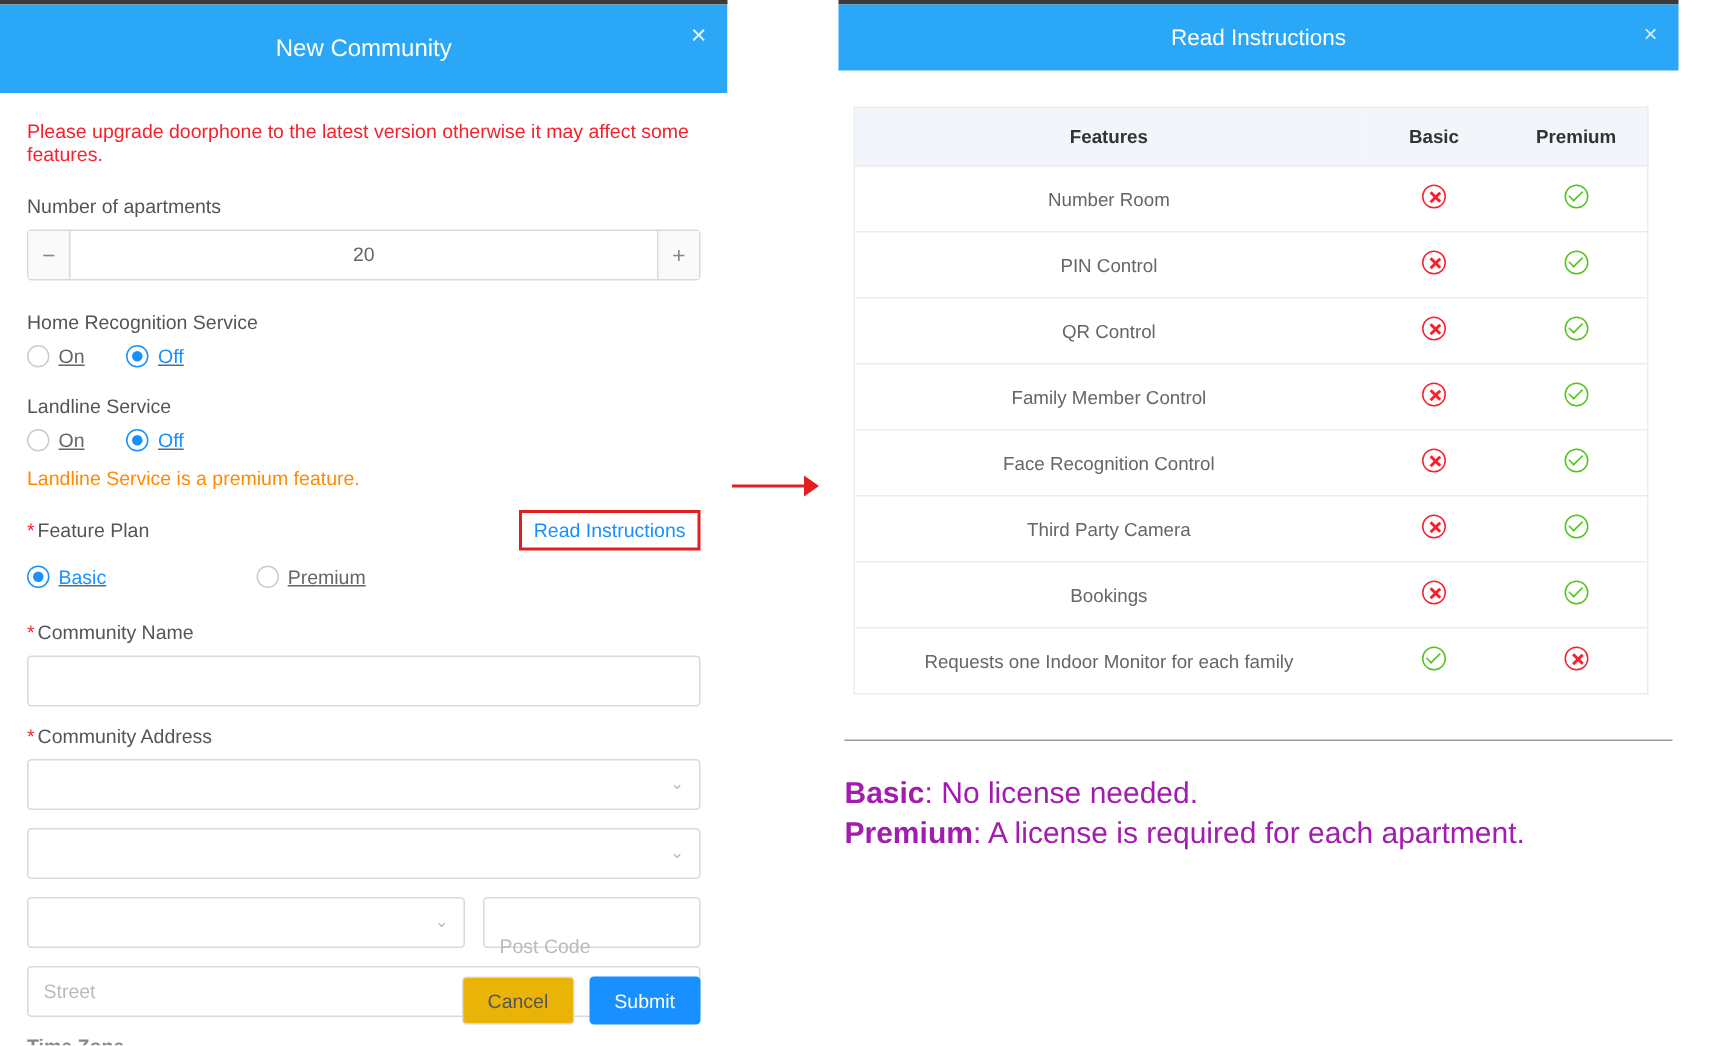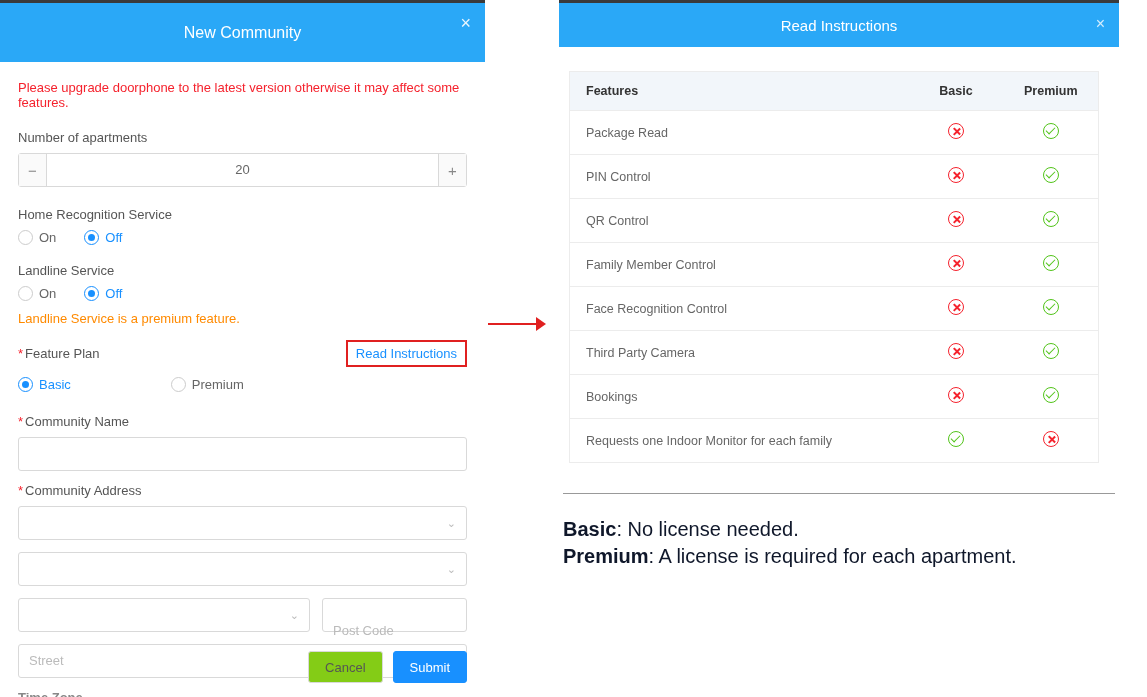--- a/index.html
+++ b/index.html
@@ -100,20 +100,21 @@
       display: flex;
       gap: 28px;
       margin-top: 6px;
       margin-bottom: 18px;
     }
     .radio-opt {
       display: flex;
       align-items: center;
       gap: 6px;
       cursor: pointer;
+      text-decoration: underline;
     }
     .radio-circle {
       width: 15px;
       height: 15px;
       border-radius: 50%;
       border: 1px solid #ccc;
       display: flex;
       align-items: center;
       justify-content: center;
     }
@@ -199,21 +200,21 @@
       display: flex;
       gap: 10px;
     }
     .btn {
       height: 32px;
       padding: 0 16px;
       border-radius: 3px;
       font-size: 13px;
       cursor: pointer;
       border: 1px solid #d9d9d9;
-      background: #84cc16;
+      background: #eab308;
       color: #555;
     }
     .btn-primary {
       background: #1890ff;
       border-color: #1890ff;
       color: #fff;
     }
 
     
     .right-panel {
@@ -246,21 +247,21 @@
       width: 530px;
       margin-left: 10px;
       border-collapse: collapse;
       border: 1px solid #ececec;
     }
     .feature-table th, .feature-table td {
       border-bottom: 1px solid #ececec;
       padding: 12px 16px;
       font-size: 12.5px;
       color: #666;
-      text-align: left;
+      text-align: center;
     }
     .feature-table th {
       background: #f2f6fa;
       font-weight: 600;
       color: #333;
     }
     .feature-table th.center, .feature-table td.center {
       text-align: center;
       width: 95px;
     }
@@ -302,21 +303,21 @@
     .divider-line {
       width: 552px;
       height: 1px;
       background: #999;
       margin: 30px 0 24px 4px;
     }
     .explain {
       margin-left: 4px;
       font-size: 20px;
       font-weight: 400;
-      color: #0f172a;
+      color: #a21caf;
       margin-bottom: 4px;
     }
     .explain b { font-weight: 700; }
 
     
     .arrow {
       position: absolute;
       left: 488px;
       top: 314px;
       width: 58px;
@@ -453,21 +454,21 @@
   <table class="feature-table">
     <thead>
       <tr>
         <th>Features</th>
         <th class="center">Basic</th>
         <th class="center">Premium</th>
       </tr>
     </thead>
     <tbody id="feat-rows">
         <tr>
-          <td>Package Read</td>
+          <td>Number Room</td>
           <td class="center"><span class="ico-x"></span></td>
           <td class="center"><span class="ico-check"></span></td>
         </tr>
         <tr>
           <td>PIN Control</td>
           <td class="center"><span class="ico-x"></span></td>
           <td class="center"><span class="ico-check"></span></td>
         </tr>
         <tr>
           <td>QR Control</td>

